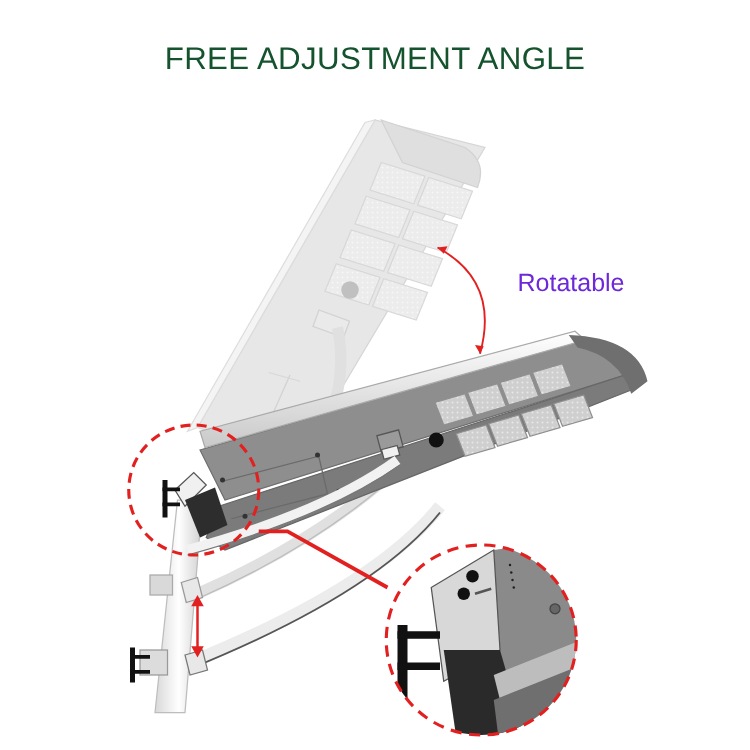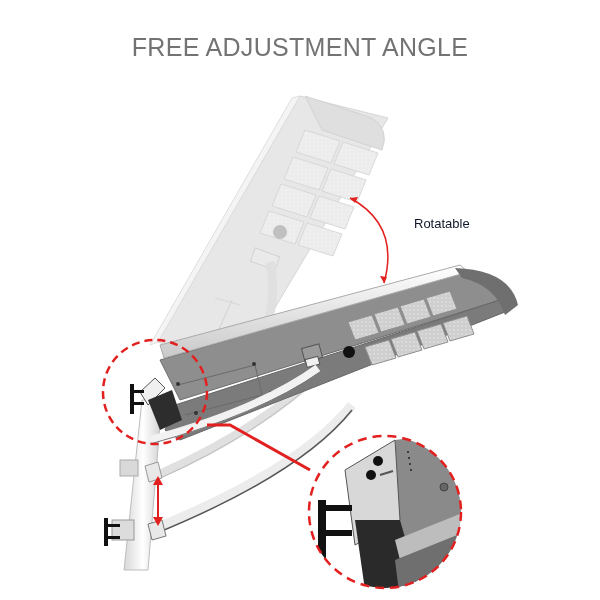--- a/index.html
+++ b/index.html
@@ -1,24 +1,24 @@
 <!DOCTYPE html>
 <html><head>
 <meta charset="utf-8">
 <style>
   html, body { margin: 0; padding: 0; background: #ffffff; }
   .canvas { position: relative; width: 600px; height: 600px; overflow: hidden; background: #ffffff; }
   .title {
     position: absolute; left: 0; top: 33px; width: 600px; text-align: center;
-    font-family: "Liberation Sans", sans-serif; font-size: 25px; color: #737373;
+    font-family: "Liberation Sans", sans-serif; font-size: 25px; color: #14532d;
     letter-spacing: 0.3px; font-weight: normal;
   }
   .rot-label {
     position: absolute; left: 414px; top: 216px;
-    font-family: "Liberation Sans", sans-serif; font-size: 13px; color: #0f172a;
+    font-family: "Liberation Sans", sans-serif; font-size: 20px; color: #6d28d9;
   }
   svg.art { position: absolute; left: 0; top: 0; }
 </style>
 </head>
 <body>
 
 <div class="canvas">
   <div class="title">FREE ADJUSTMENT ANGLE</div>
 
   <svg class="art" width="600" height="600" viewBox="0 0 600 600">

